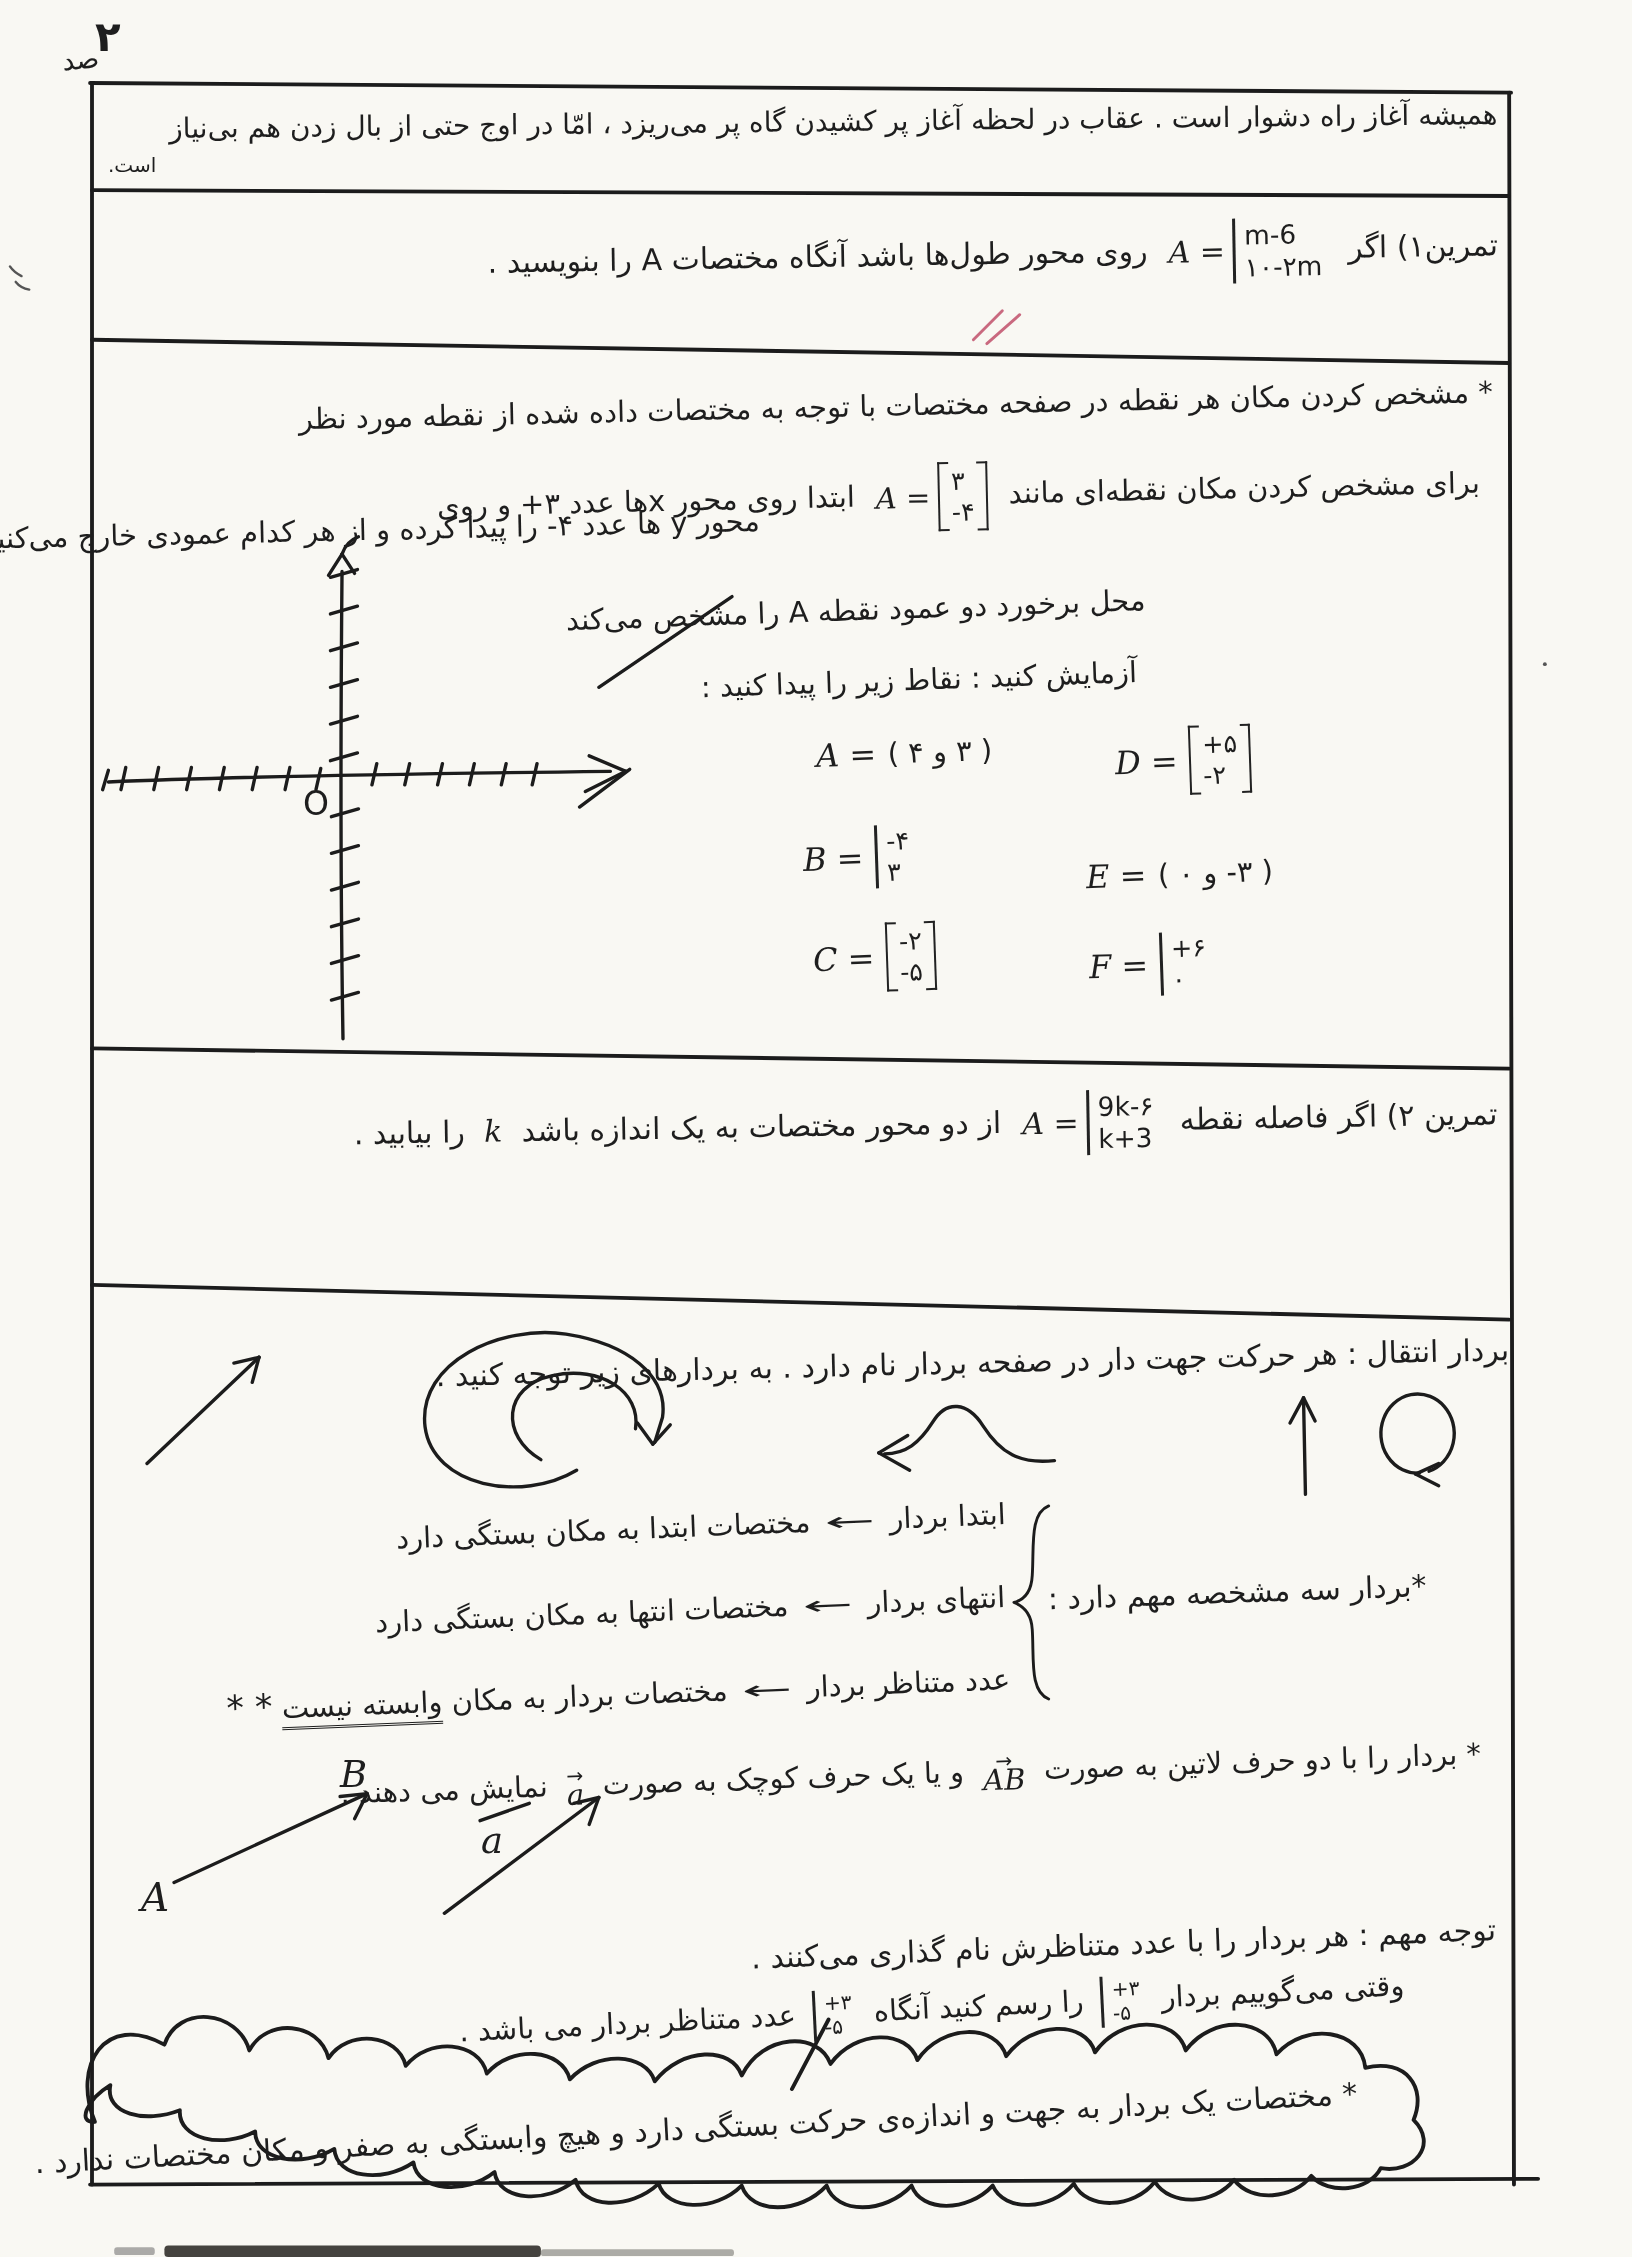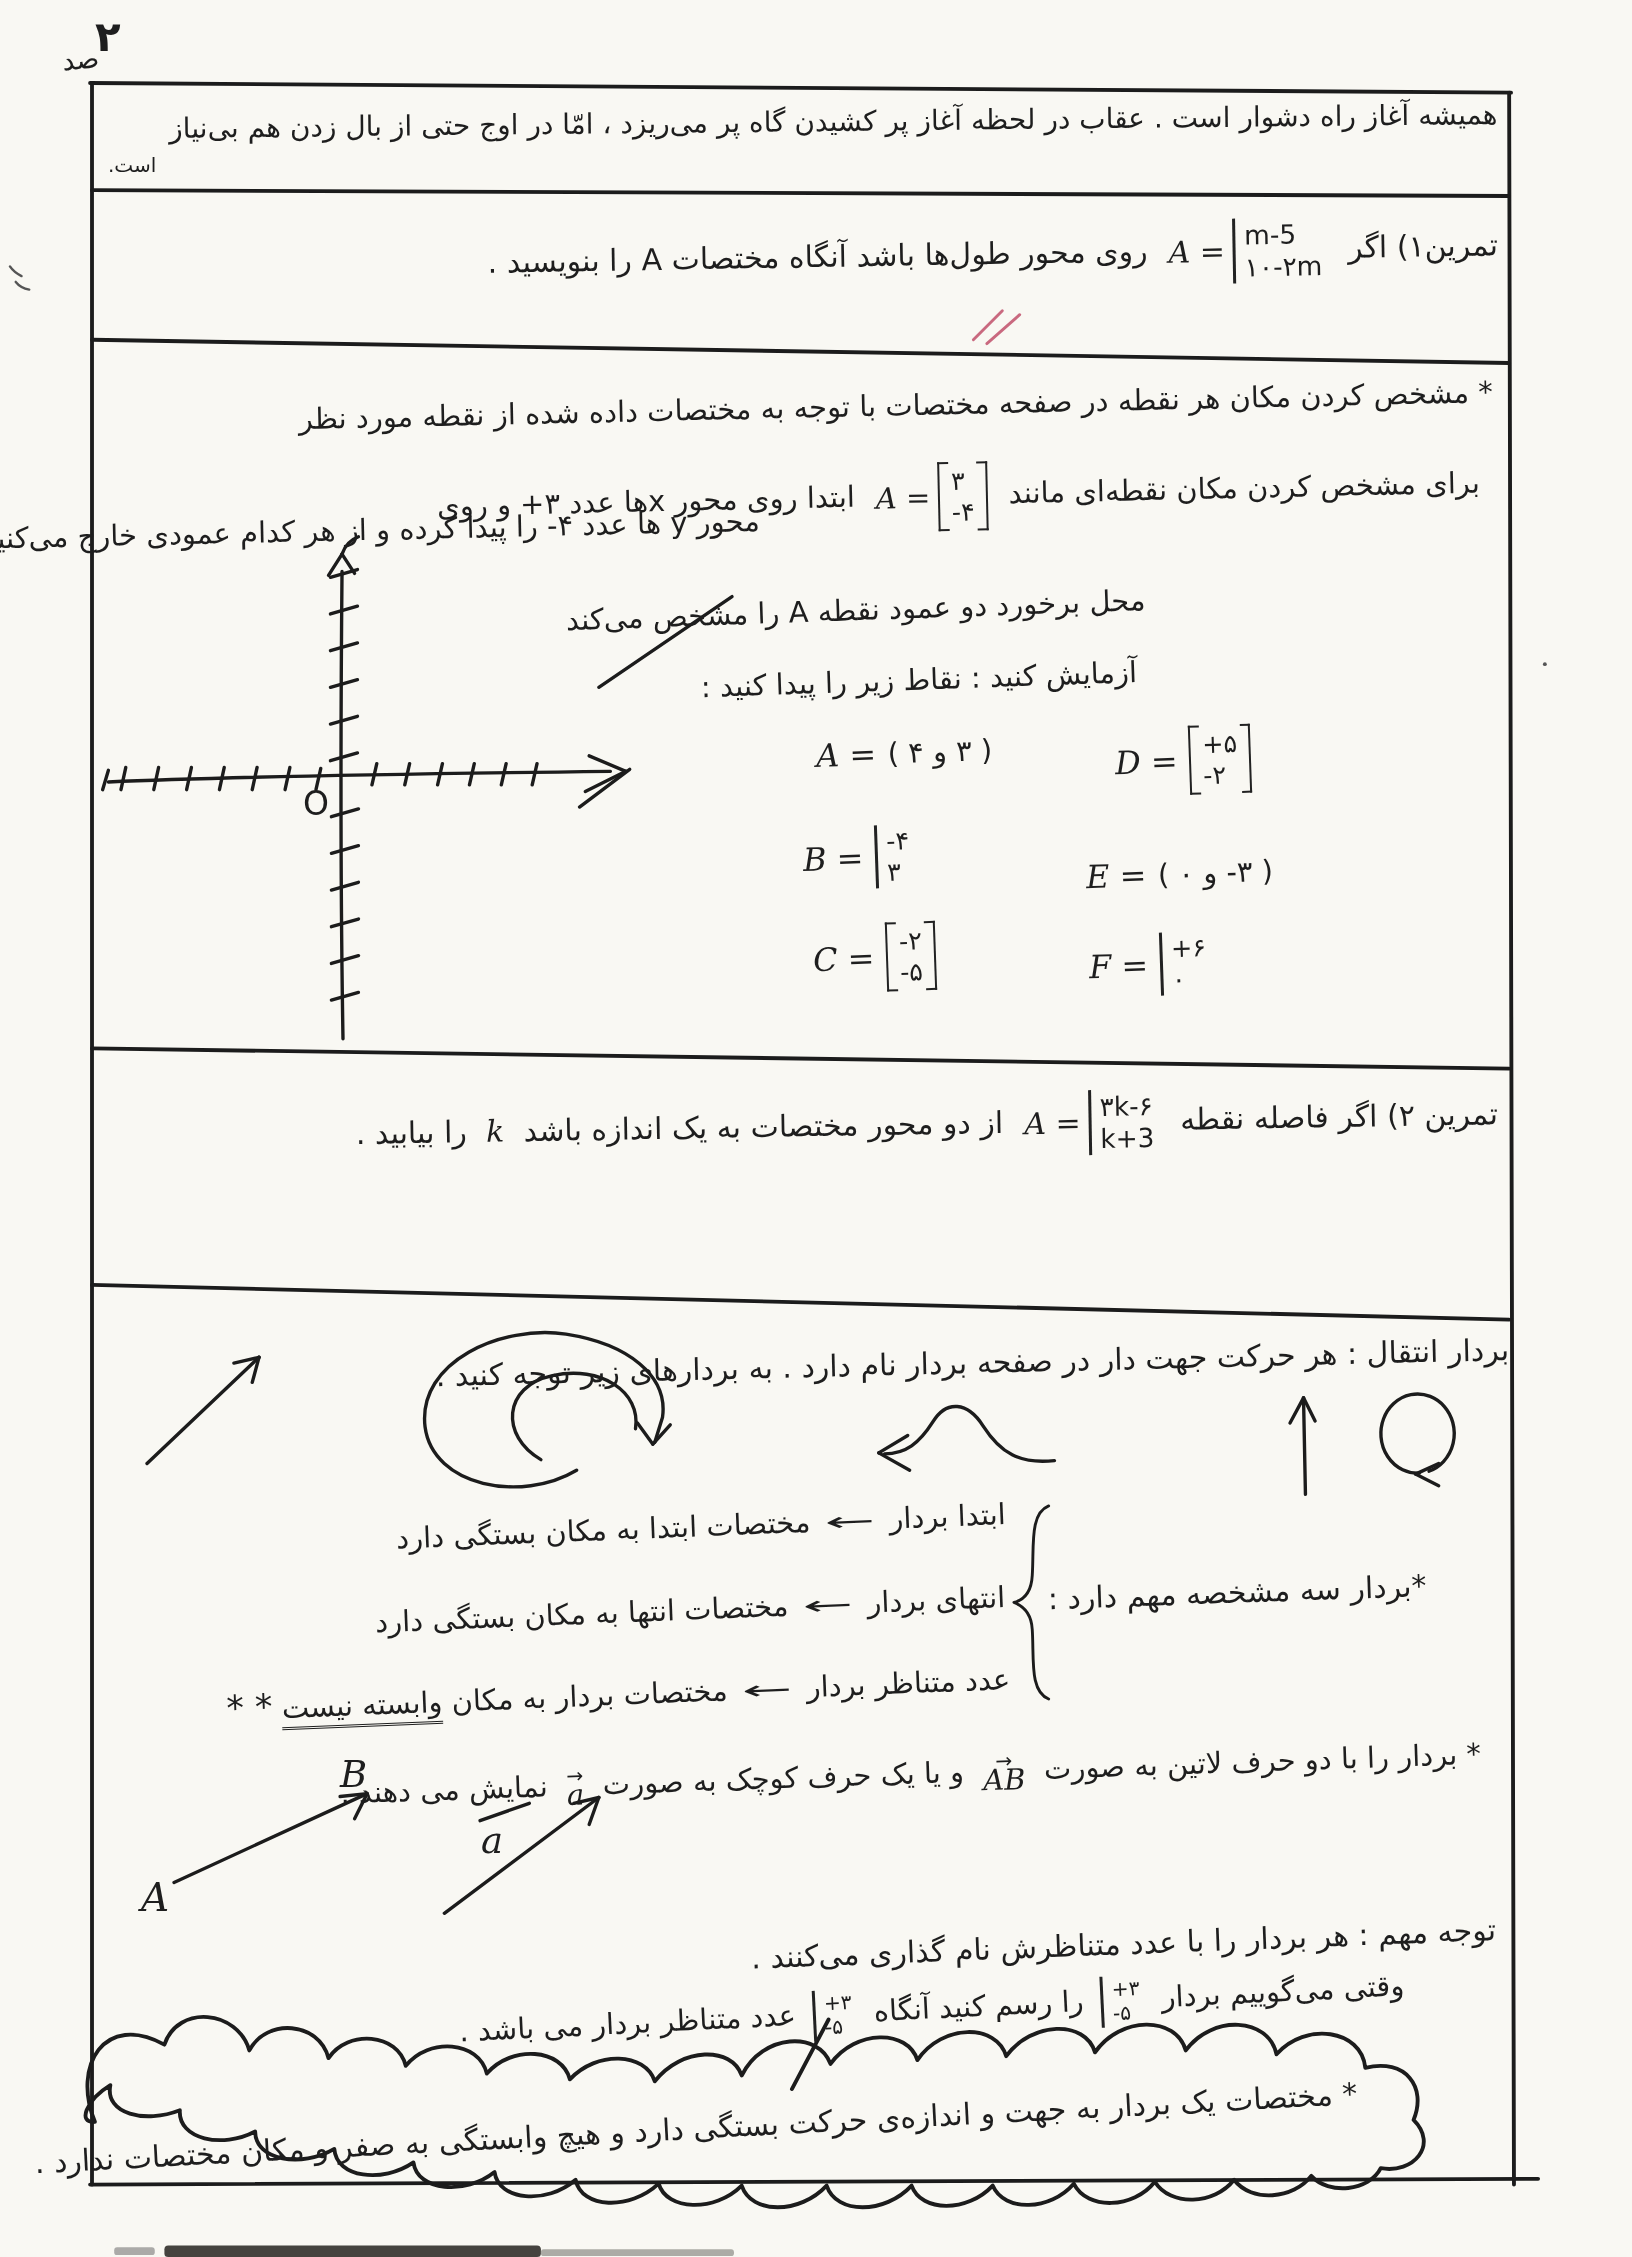--- a/index.html
+++ b/index.html
@@ -180,21 +180,21 @@
 
   <div class="hw" style="right:136px;top:98px;font-size:28px;transform:rotate(-0.6deg);transform-origin:right top;">همیشه آغاز راه دشوار است . عقاب در لحظه آغاز پر کشیدن گاه پر می‌ریزد ، امّا در اوج حتی از بال زدن هم بی‌نیاز</div>
   <div class="hw" style="left:108px;top:153px;font-size:20px;">است.</div>
 
   <div class="hw" style="right:136px;top:214px;font-size:30px;transform:rotate(-1deg);transform-origin:right top;">
     <span>تمرین۱)</span>
     <span>اگر</span>
     <span class="fx">
       <span class="lhs">A =</span>
       <span class="mcol">
-        <span class="mc">m-5</span>
+        <span class="mc">m-6</span>
         <span class="mc">۱۰-۲m</span>
       </span>
     </span>
     <span>روی محور طول‌ها باشد آنگاه مختصات A را بنویسید .</span>
   </div>
 
   <div class="hw" style="right:141px;top:375px;transform:rotate(-1.3deg);transform-origin:right top;">* مشخص کردن مکان هر نقطه در صفحه مختصات با توجه به مختصات داده شده از نقطه مورد نظر</div>
   <div class="hw" style="right:154px;top:450px;transform:rotate(-1.3deg);transform-origin:right top;">
     <span>برای مشخص کردن مکان نقطه‌ای مانند</span>
     <span class="fx">
@@ -248,21 +248,21 @@
       <span class="mc">۰</span>
     </span>
   </div>
 
   <div class="hw" style="right:136px;top:1083px;font-size:30px;transform:rotate(-1deg);transform-origin:right top;">
     <span>تمرین ۲)</span>
     <span>اگر فاصله نقطه</span>
     <span class="fx">
       <span class="lhs">A =</span>
       <span class="mcol">
-        <span class="mc">۳k-۶</span>
+        <span class="mc">9k-۶</span>
         <span class="mc">k+3</span>
       </span>
     </span>
     <span>از دو محور مختصات به یک اندازه باشد</span>
     <span class="lhs" style="margin:0 9.7px;">k</span>
     <span>را بیابید .</span>
   </div>
 
   <div class="hw" style="right:124px;top:1332px;font-size:30px;transform:rotate(-1.4deg);transform-origin:right top;">
     <span>بردار انتقال :</span>

